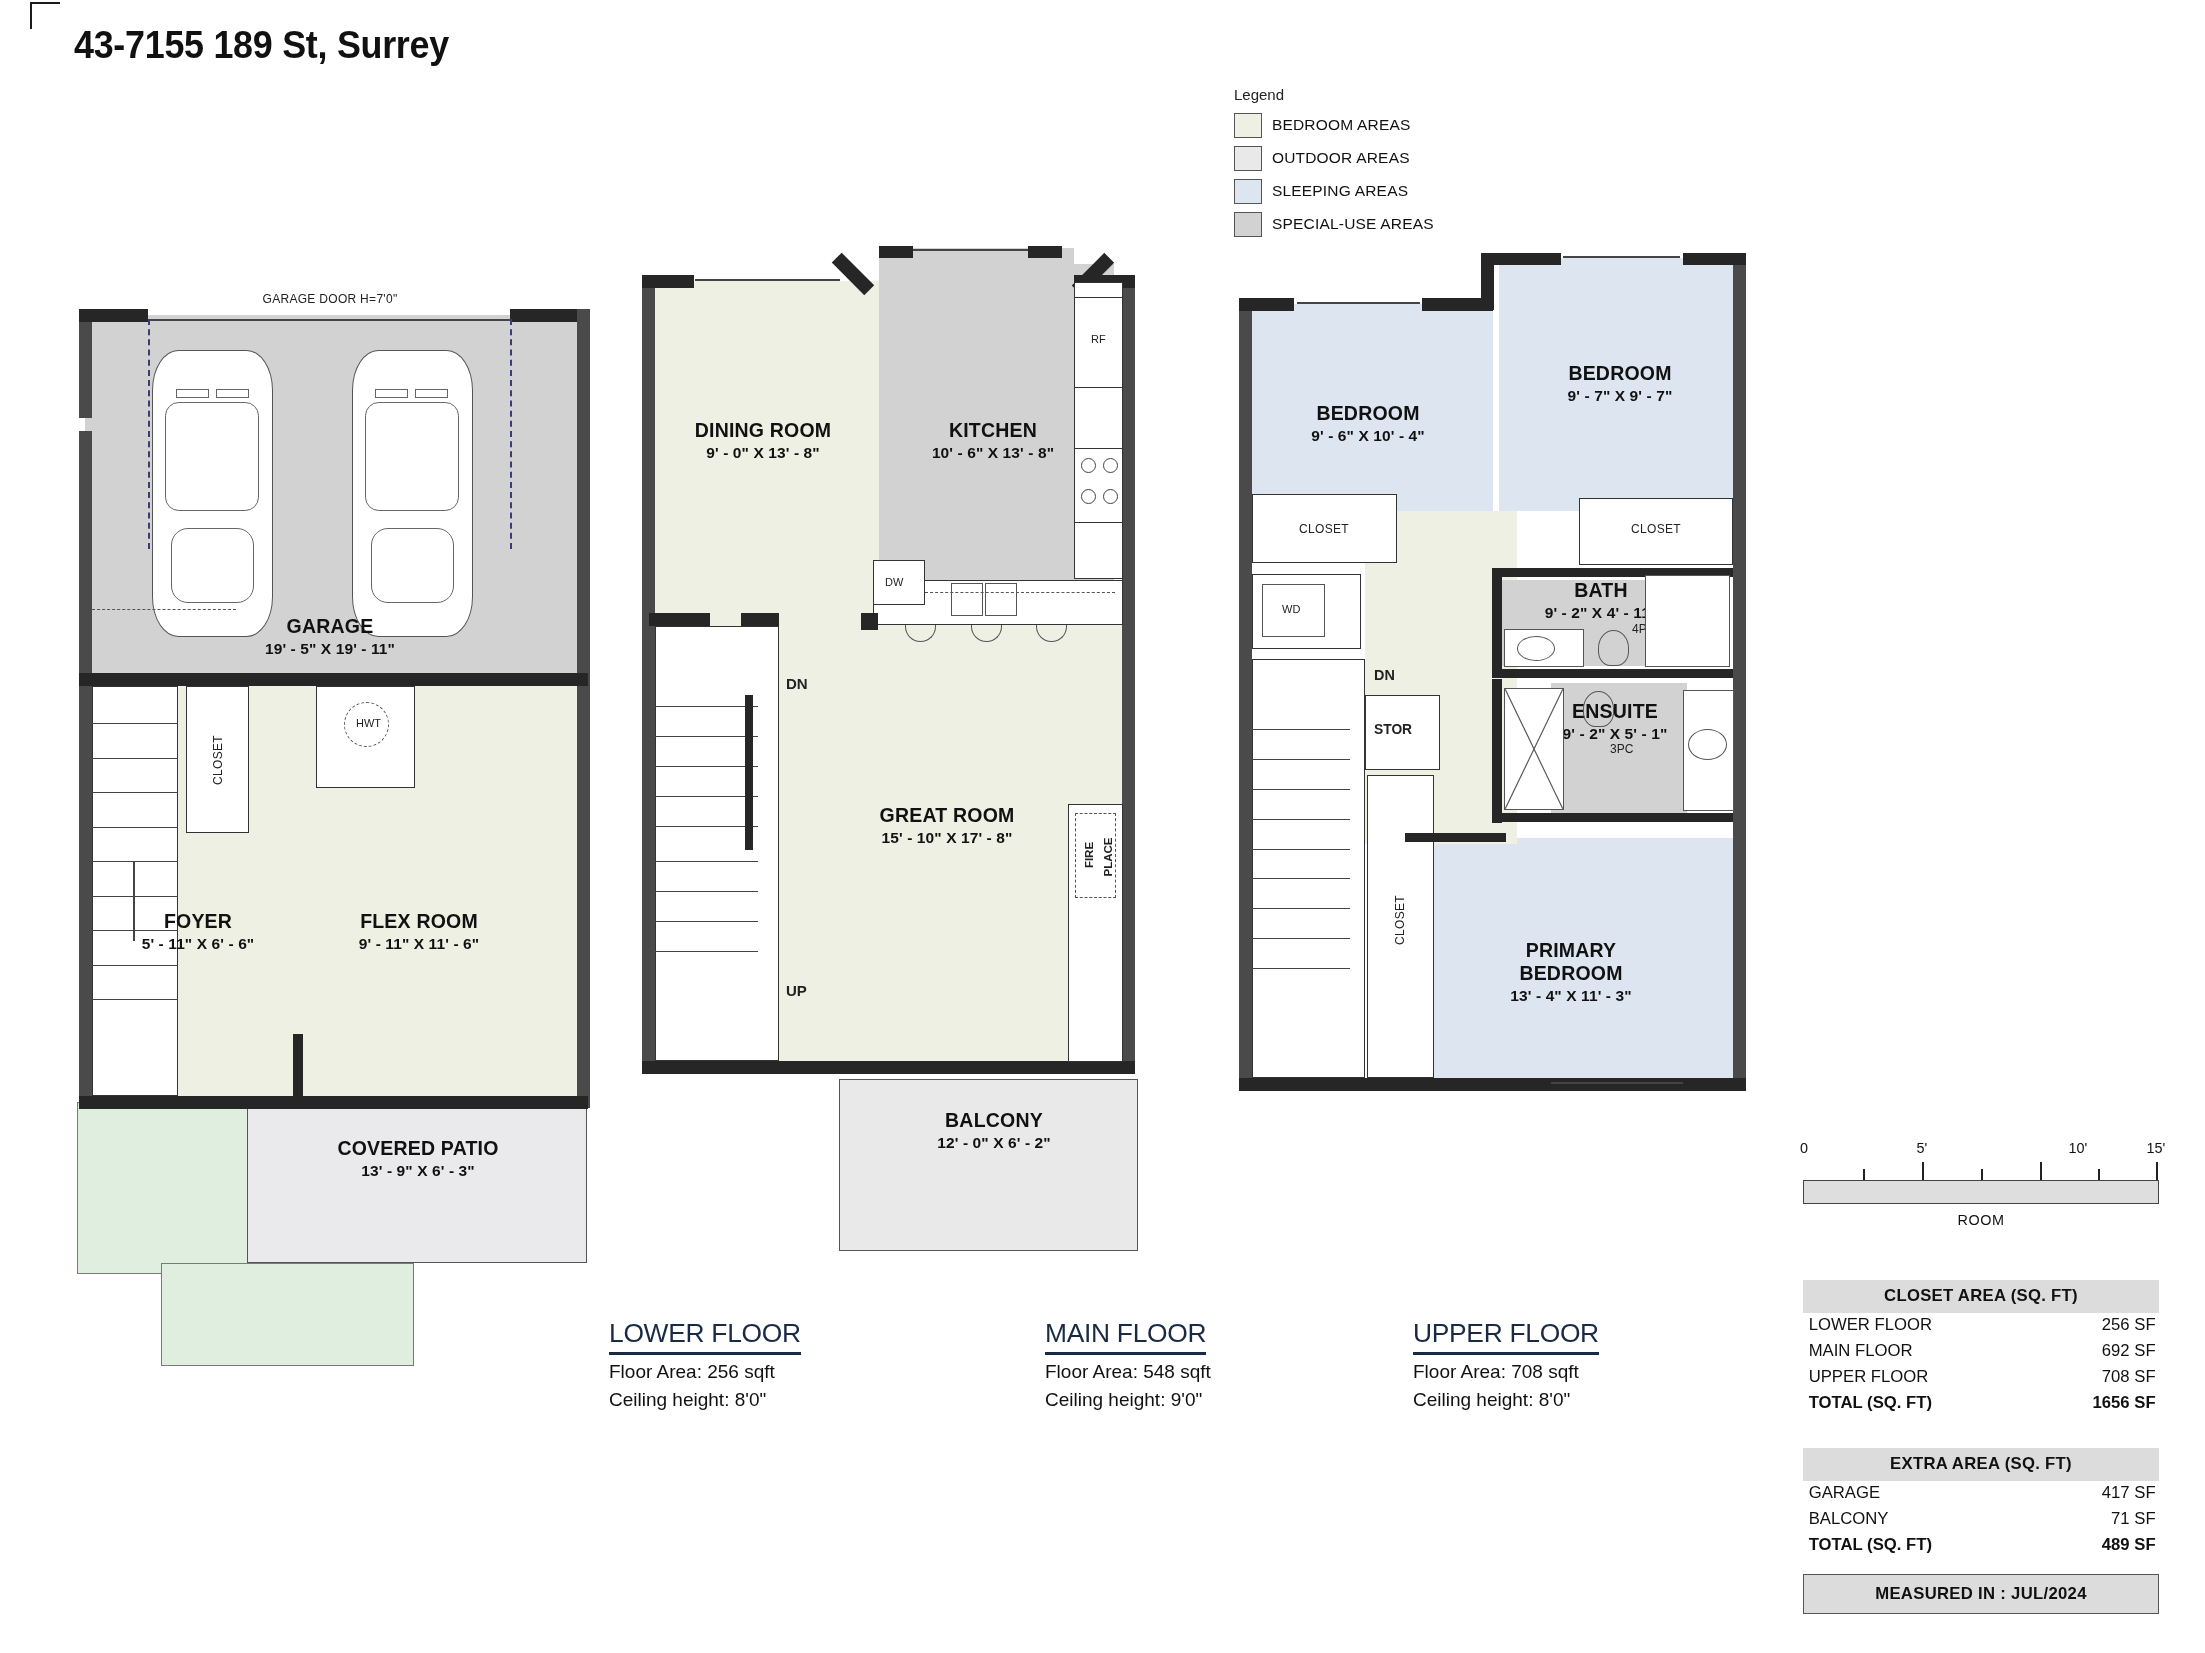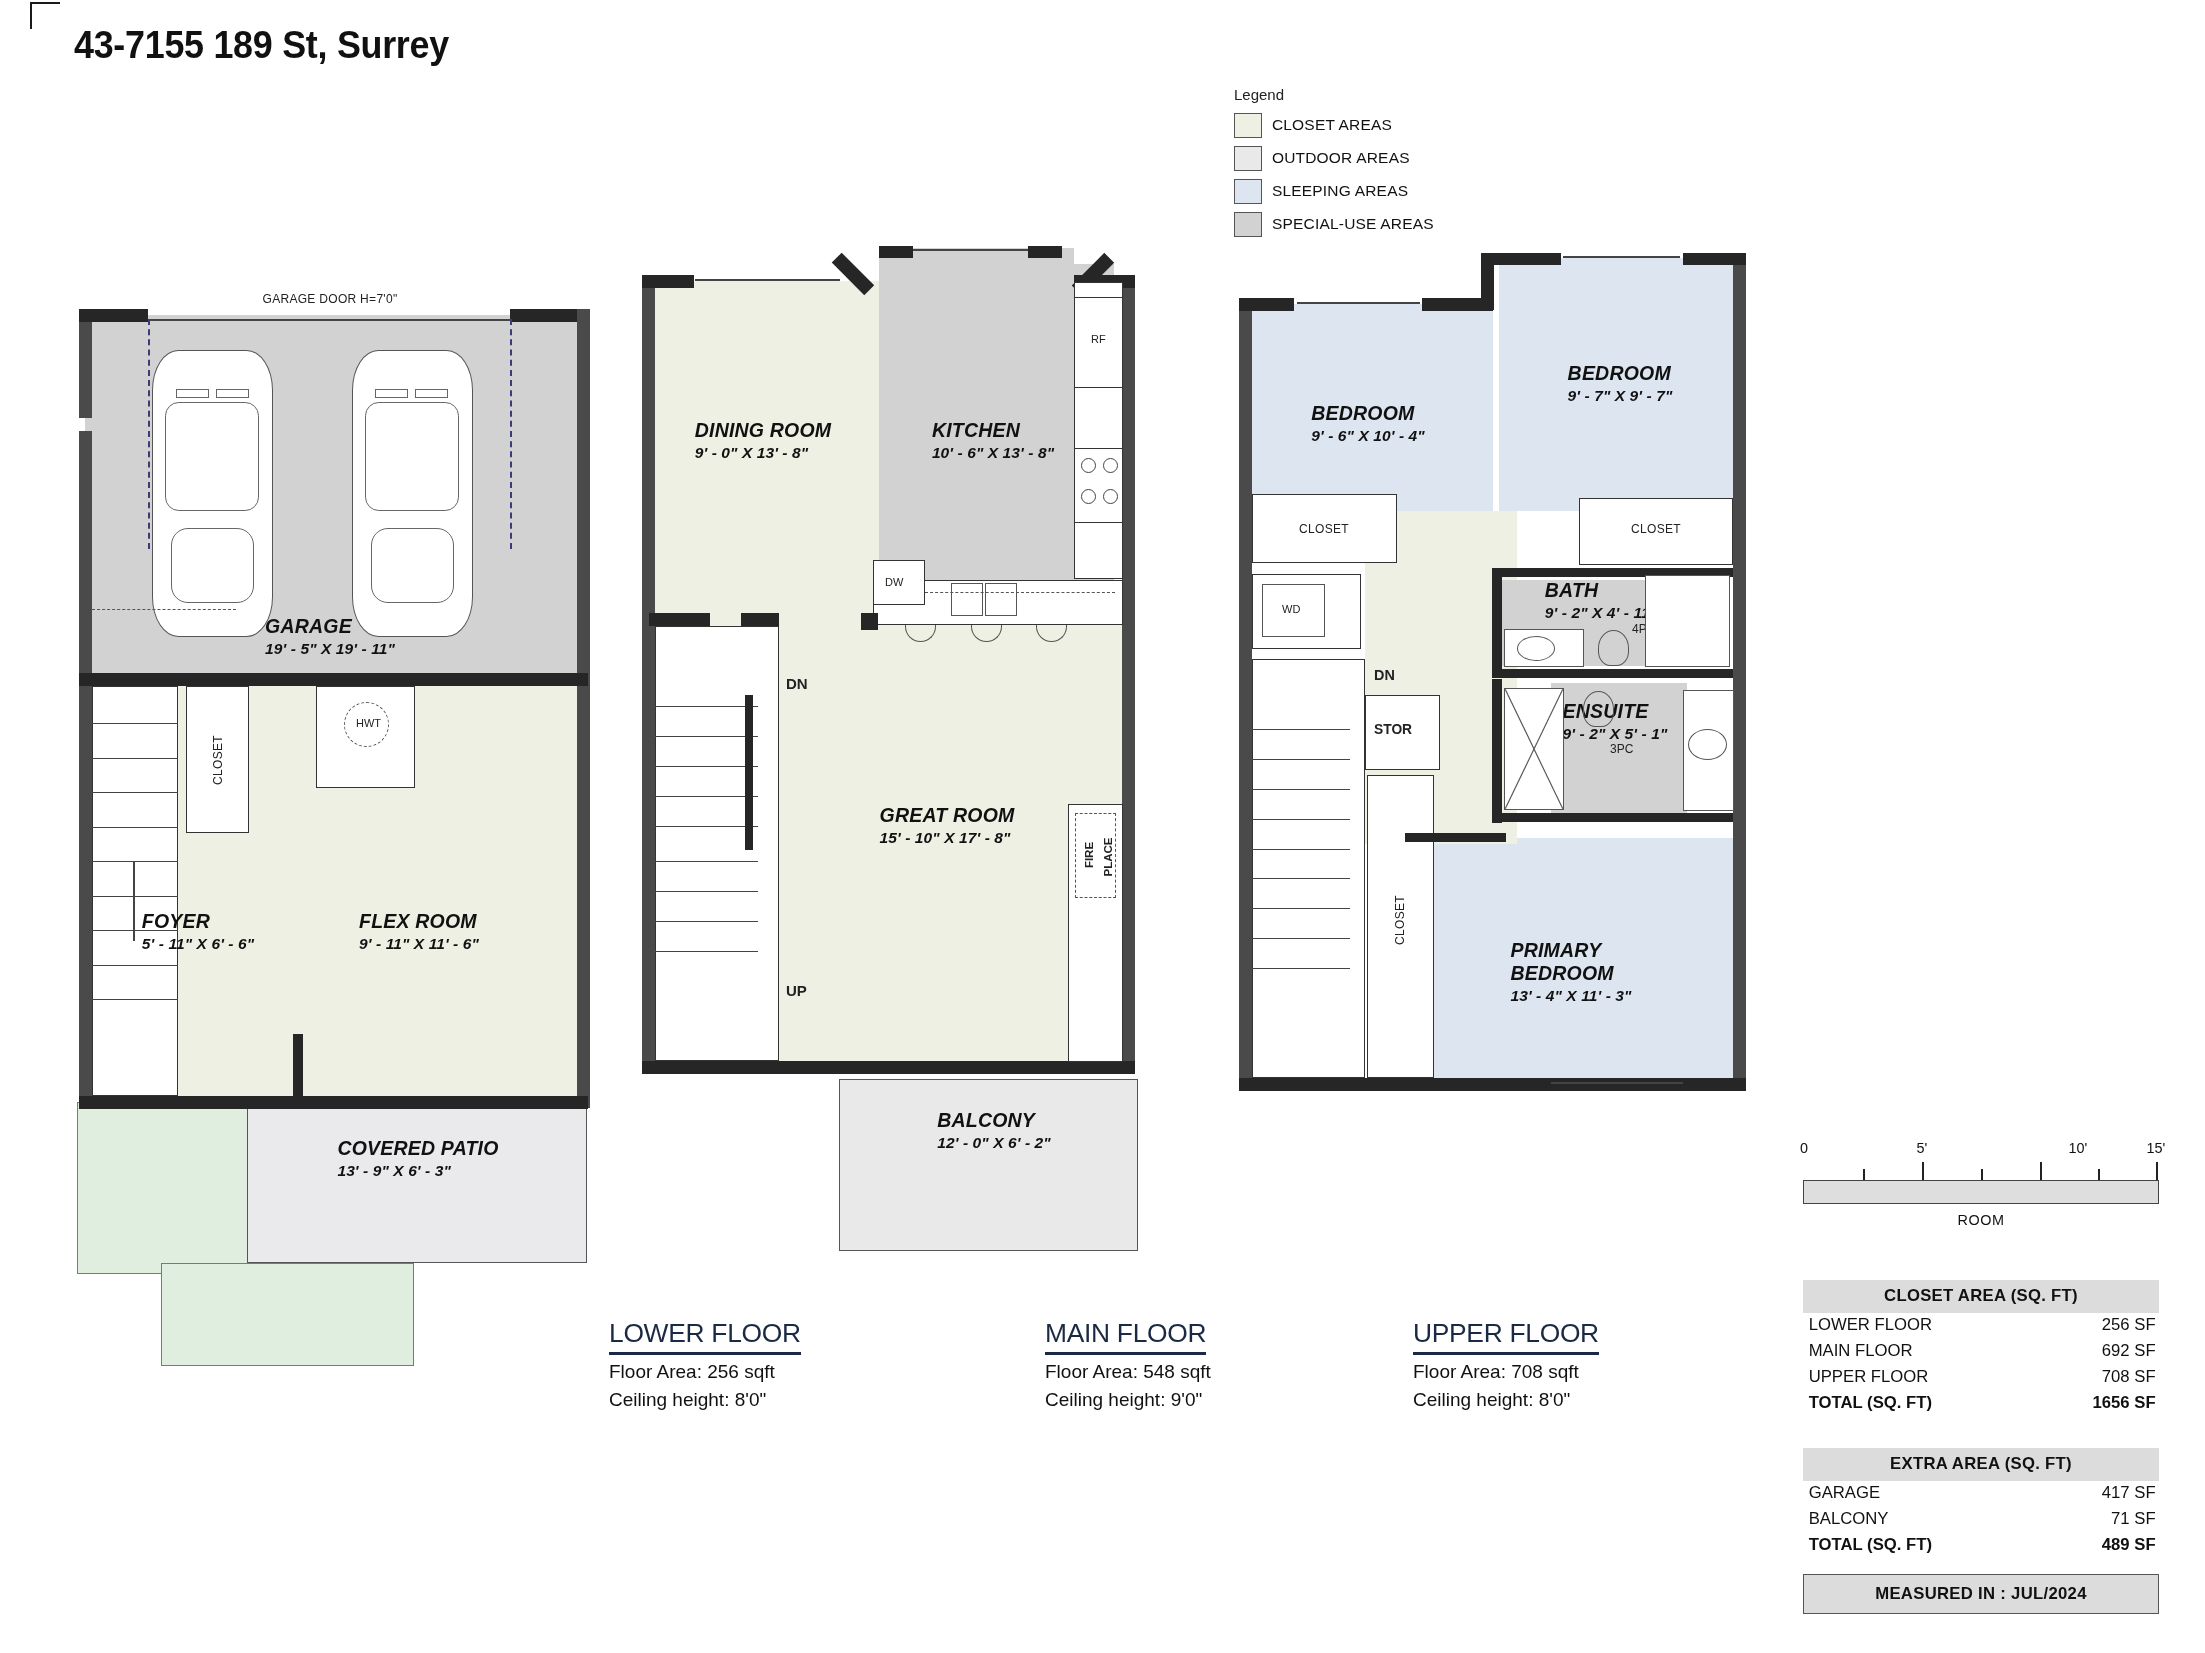--- a/index.html
+++ b/index.html
@@ -40,24 +40,23 @@
     position:absolute;
     border:0;
   }
   .wall { position:absolute; background:#4a4a4a; }
   .wall-dark { position:absolute; background:#262626; }
   .thinline { position:absolute; background:#444; }
   .whitebox { position:absolute; background:#ffffff; border:1.7px solid #333; }
   .fixture { position:absolute; border:1.1px solid #555; background:#fff; }
 
   .rlabel {
-    position:absolute; text-align:left; white-space:nowrap;
+    position:absolute; text-align:center; white-space:nowrap;
     font-weight:bold; color:#111; line-height:1.18;
     transform:translateX(-50%);
-    font-style:italic;
   }
   .rlabel .nm { font-size:19.5px; letter-spacing:0.2px; display:block; }
   .rlabel .dim { font-size:15.5px; letter-spacing:0.1px; display:block; margin-top:2.3px; }
 
   .small-label {
     position:absolute; white-space:nowrap; font-size:12px;
     color:#222; letter-spacing:0.3px;
     transform:translateX(-50%);
   }
   .vert-label { transform:translateX(-50%) rotate(-90deg); transform-origin:center center; }
@@ -104,21 +103,21 @@
 <body>
 
 <div class="abs" id="corner-mark"></div>
 
 <div class="abs" id="page-title">43-7155 189 St, Surrey</div>
 
 <div class="abs" id="legend">
   <div class="legend-title">Legend</div>
   <div class="legend-row">
     <span class="sw" style="background:#eef0e3"></span>
-    <span class="legend-label">CLOSET AREAS</span>
+    <span class="legend-label">BEDROOM AREAS</span>
   </div>
   <div class="legend-row">
     <span class="sw" style="background:#e9e9e9"></span>
     <span class="legend-label">OUTDOOR AREAS</span>
   </div>
   <div class="legend-row">
     <span class="sw" style="background:#dde5f1"></span>
     <span class="legend-label">SLEEPING AREAS</span>
   </div>
   <div class="legend-row">

